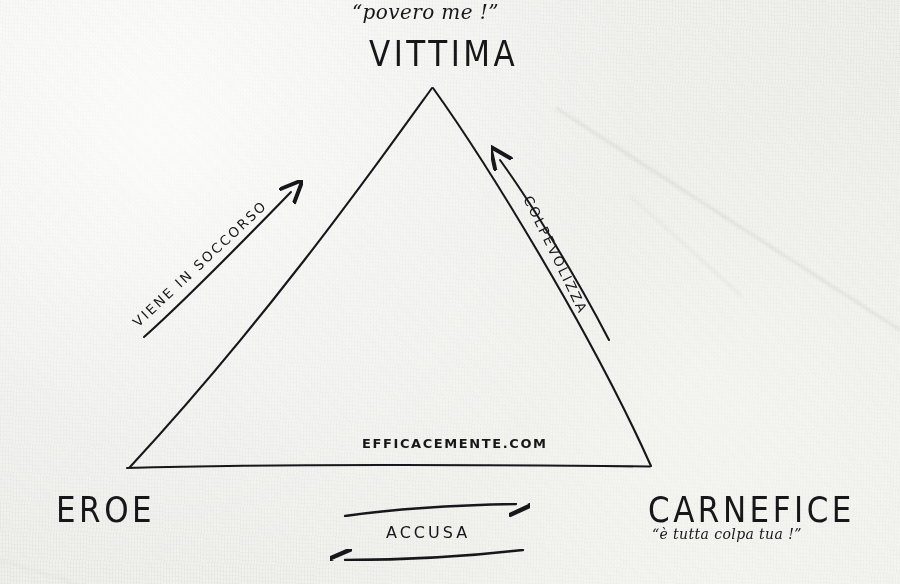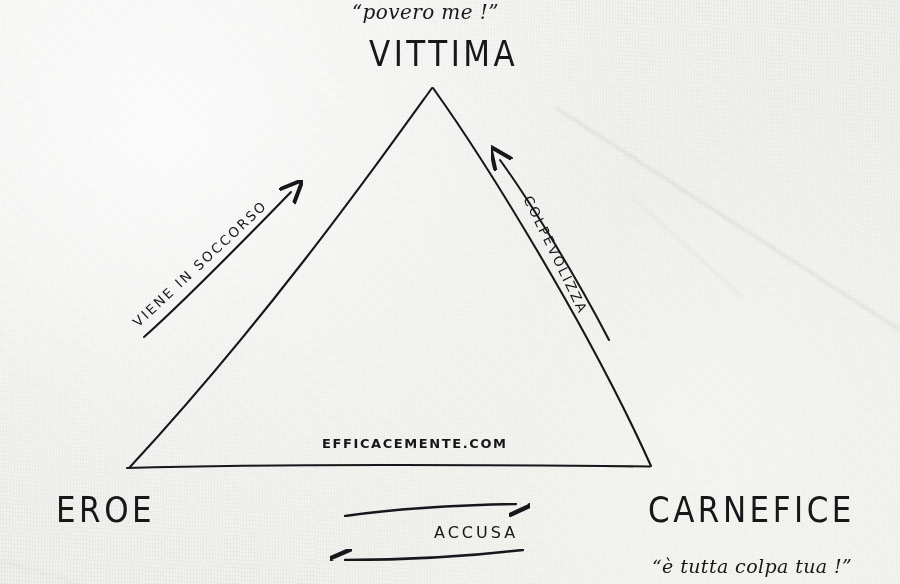--- a/index.html
+++ b/index.html
@@ -58,36 +58,37 @@
     font-family: "DejaVu Sans", sans-serif;
     font-size: 13.5px;
     letter-spacing: 2.2px;
     font-weight: 500;
   }
   .wm {
     font-family: "DejaVu Sans", sans-serif;
     font-size: 13px;
     font-weight: 700;
     letter-spacing: 1.6px;
+    margin-left: 40px;
   }
   .accusa {
     font-family: "DejaVu Sans", sans-serif;
     font-size: 16px;
     letter-spacing: 3px;
     font-weight: 500;
   }
 
   
   #lbl-top-quote   { left: 352px; top: 2px; }
   #lbl-vittima     { left: 369px; top: 39px; }
   #lbl-eroe        { left: 56px;  top: 495px; }
   #lbl-eroe-quote  { left: 16px;  top: 540px; font-size: 19px; }
   #lbl-carnefice   { left: 648px; top: 495px; }
-  #lbl-carn-quote  { left: 652px; top: 557px; font-size: 19px; }
-  #lbl-accusa      { left: 386px; top: 525px; margin-left: 48px; }
+  #lbl-carn-quote  { left: 652px; top: 527px; font-size: 14px; }
+  #lbl-accusa      { left: 386px; top: 525px; }
   #lbl-watermark   { left: 322px; top: 437px; }
   #lbl-viene       { left: 140px; top: 316px; transform: rotate(-43deg); transform-origin: left bottom; }
   #lbl-colpe       { left: 533px; top: 194px; transform: rotate(64deg); transform-origin: left top; }
 </style>
 </head>
 <body>
 
 <div id="sheet">
 
   <div id="grain"></div>

